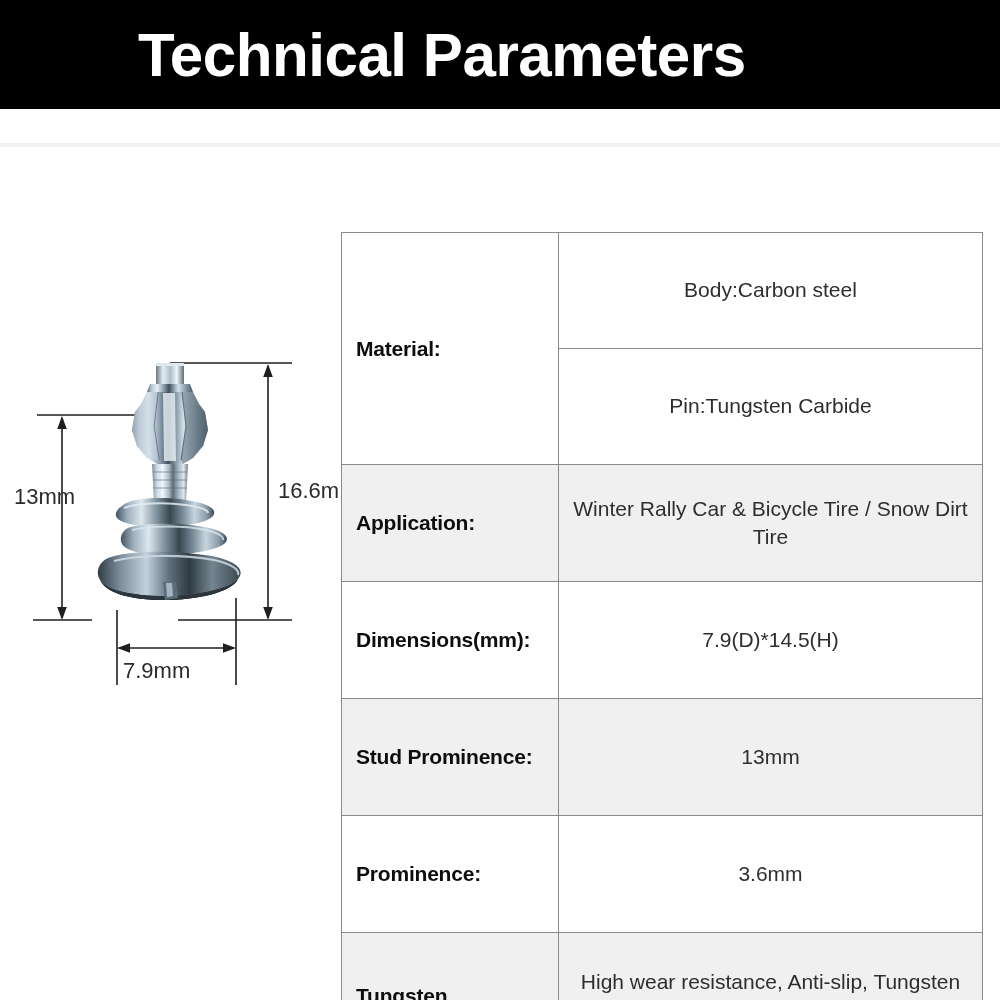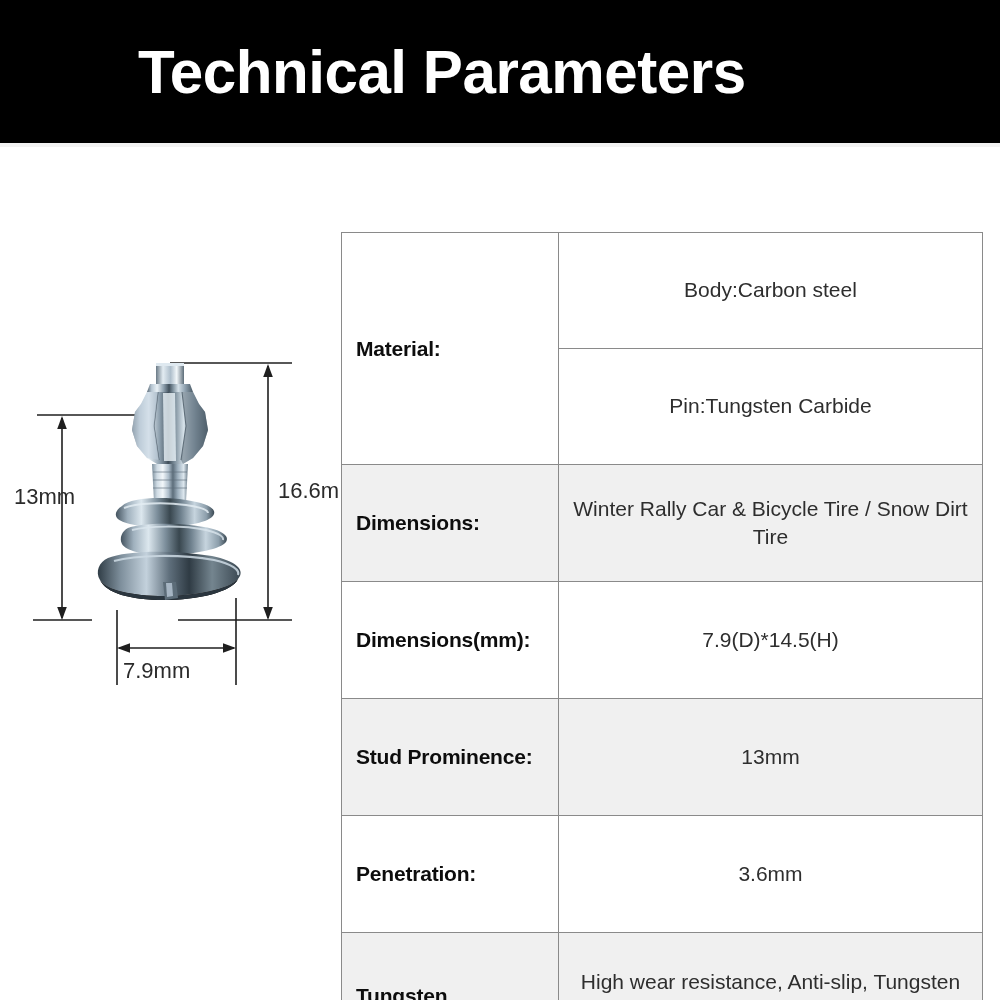--- a/index.html
+++ b/index.html
@@ -15,21 +15,21 @@
     overflow: hidden;
     position: relative;
   }
 
   
   #header-banner {
     position: absolute;
     left: 0;
     top: 0;
     width: 1000px;
-    height: 143px;
+    height: 109px;
     background: #000000;
     display: flex;
     align-items: center;
     overflow: hidden;
     text-align: center;
   }
   #page-title {
     color: #ffffff;
     font-family: "Liberation Sans", sans-serif;
     font-weight: bold;
@@ -283,36 +283,36 @@
 
     <tr class="row-white">
       <td class="key-cell h-material" rowspan="2">Material:</td>
       <td class="val-cell h-subrow">Body:Carbon steel</td>
     </tr>
     <tr class="row-white">
       <td class="val-cell h-subrow">Pin:Tungsten Carbide</td>
     </tr>
 
     <tr class="row-gray">
-      <td class="key-cell h-app">Dimensions:</td>
+      <td class="key-cell h-app">Application:</td>
       <td class="val-cell h-app">Winter Rally Car &amp; Bicycle Tire / Snow Dirt Tire</td>
     </tr>
 
     <tr class="row-white">
       <td class="key-cell h-dim">Dimensions(mm):</td>
       <td class="val-cell h-dim">7.9(D)*14.5(H)</td>
     </tr>
 
     <tr class="row-gray">
       <td class="key-cell h-stud">Stud Prominence:</td>
       <td class="val-cell h-stud">13mm</td>
     </tr>
 
     <tr class="row-white">
-      <td class="key-cell h-prom">Penetration:</td>
+      <td class="key-cell h-prom">Prominence:</td>
       <td class="val-cell h-prom">3.6mm</td>
     </tr>
 
     <tr class="row-gray">
       <td class="key-cell h-feature">Tungsten</td>
       <td class="val-cell h-feature">High wear resistance, Anti-slip, Tungsten carbide pin good hardness</td>
     </tr>
   </tbody>
 </table>
 

